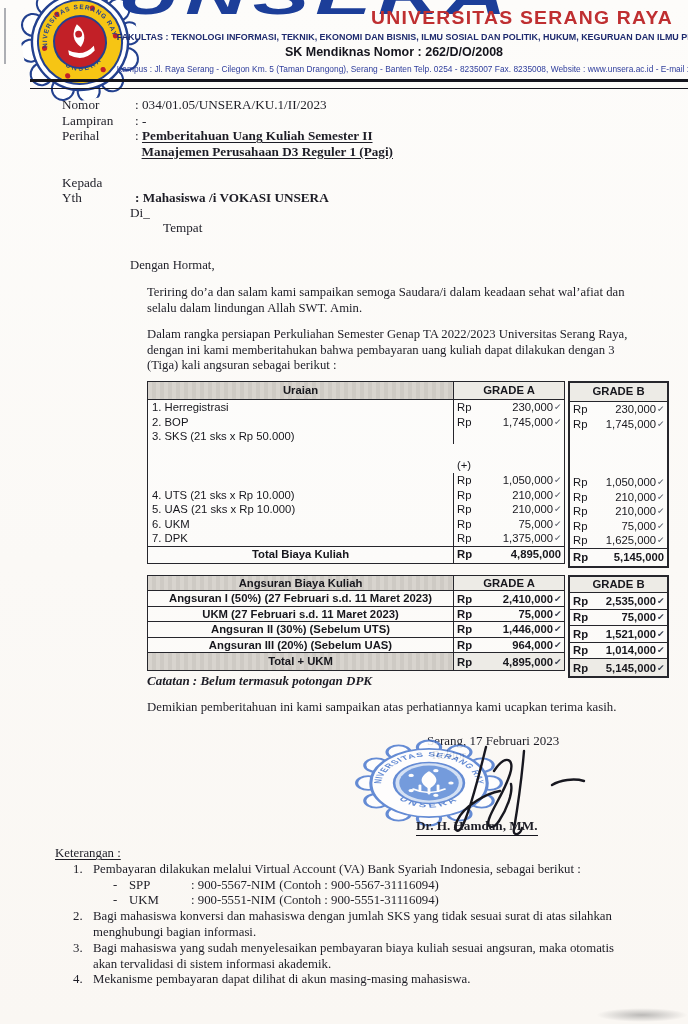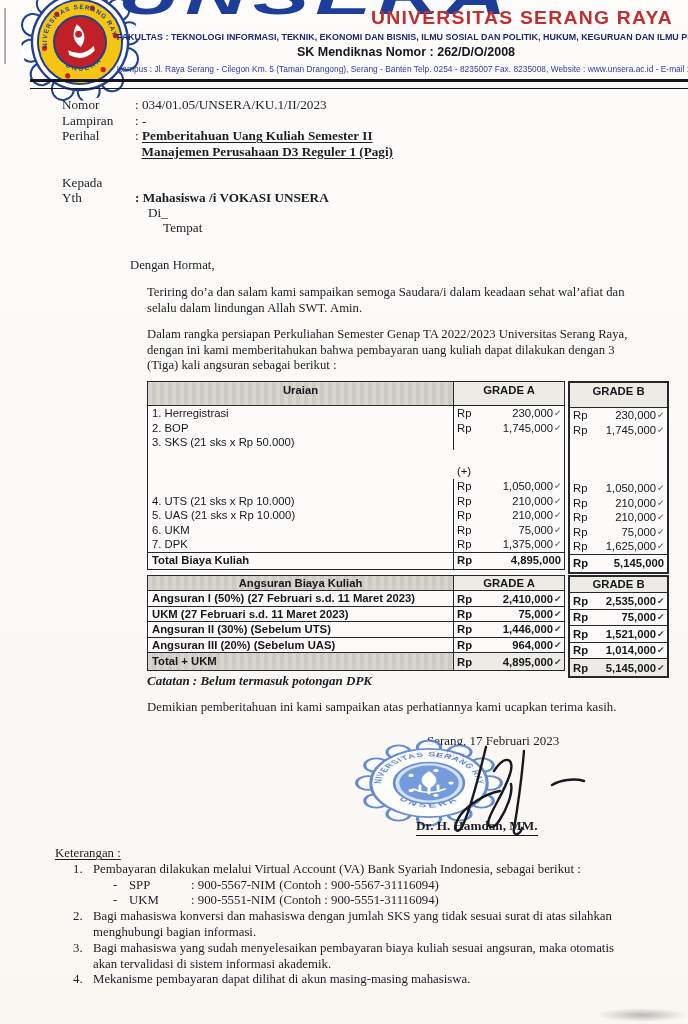--- a/index.html
+++ b/index.html
@@ -11,21 +11,21 @@
   
   .wordmark{position:absolute;top:-34px;left:118px;font-family:"Liberation Sans",sans-serif;
             font-weight:bold;font-style:italic;font-size:52px;color:#1c3e99;letter-spacing:4px;
             transform:scaleX(1.62);transform-origin:left top;white-space:nowrap;}
   .uniname{position:absolute;top:7px;left:371px;font-family:"Liberation Sans",sans-serif;
            font-weight:bold;font-size:19px;color:#bf2f31;letter-spacing:1.2px;white-space:nowrap;
            transform:scaleX(1.02);transform-origin:left top;}
   .fakline{position:absolute;top:31px;left:96px;width:592px;text-align:center;
            font-family:"Liberation Sans",sans-serif;font-weight:bold;font-size:9.6px;color:#1e2a6e;
            white-space:nowrap;transform:scaleX(0.93);transform-origin:center top;}
-  .skline{position:absolute;top:45px;left:132px;width:548px;text-align:center;
+  .skline{position:absolute;top:45px;left:120px;width:548px;text-align:center;
           font-family:"Liberation Sans",sans-serif;font-weight:bold;font-size:12.5px;color:#15151d;}
   .kampusline{position:absolute;top:64px;left:96px;width:592px;text-align:center;
               font-family:"Liberation Sans",sans-serif;font-size:9px;color:#2e3d9c;
               white-space:nowrap;transform:scaleX(0.93);transform-origin:center top;}
   .hrule{position:absolute;top:79px;left:30px;right:0;height:6px;
          border-top:3px solid #15151d;border-bottom:1.5px solid #15151d;}
   .seal{position:absolute;left:22px;top:-16px;width:116px;height:116px;transform:rotate(-10deg);}
   .edge-line{position:absolute;left:4px;top:8px;width:2px;height:56px;background:#6b6f7a;opacity:.55;}
 
   
@@ -45,35 +45,35 @@
 
   
   .tblwrap{left:147px;display:flex;font-family:"Liberation Sans",sans-serif;
            font-size:11.3px;color:#17171d;align-items:flex-start;}
   .t1{top:381px;} .t2{top:575px;}
   .mainbox{width:418px;border:1.6px solid #26262c;box-sizing:border-box;background:rgba(255,255,255,.35);}
   .bbox{width:101px;border:2px solid #26262c;box-sizing:border-box;margin-left:3px;background:rgba(255,255,255,.35);}
   .trow{display:flex;box-sizing:border-box;}
   .c1{width:306px;border-right:1.4px solid #26262c;box-sizing:border-box;padding:0 4px;overflow:hidden;}
   .c2{flex:1;box-sizing:border-box;overflow:hidden;}
-  .hh{height:24px;line-height:16.5px;border-bottom:1.4px solid #26262c;}
+  .hh{height:18px;line-height:16.5px;border-bottom:1.4px solid #26262c;}
   .hcell{font-weight:bold;text-align:center;}
   .tex{background:repeating-linear-gradient(90deg,#d8d4ce 0 4px,#cecac4 4px 8px);}
   .lite{background:#edebe6;}
   .br{height:14.6px;line-height:14.6px;}
   .tt{height:17.5px;line-height:15.5px;border-top:1.6px solid #26262c;font-weight:bold;}
   .amt{display:flex;align-items:center;padding:0 3px;white-space:nowrap;}
   .num{margin-left:auto;}
   .tick{display:inline-block;color:#3b4252;font-size:9px;margin-left:1px;transform:rotate(6deg);width:7px;}
   .c1flex{display:flex;align-items:center;}
   .c1flex .lbl{flex:1;overflow:hidden;white-space:nowrap;letter-spacing:-.15px;}
   .sub{padding-left:10px;margin-top:16px;}
   .subamt{width:104px;display:flex;align-items:center;white-space:nowrap;}
   .ul{border-bottom:1.4px solid #26262c;}
-  .ctr{text-align:left;}
+  .ctr{text-align:center;}
   
   .r2{height:15.4px;line-height:14px;border-bottom:1.2px solid #26262c;}
   .r2:last-child{border-bottom:none;}
   .t2total{height:17.5px;line-height:16px;font-weight:bold;}
   .boldamt{font-weight:bold;}
 
   
   .catatan{top:673px;left:147px;font-size:13px;font-weight:bold;font-style:italic;}
   .closing{top:700px;left:147px;font-size:12.8px;white-space:nowrap;}
 
@@ -178,21 +178,21 @@
         <span class="mval">&nbsp;&nbsp;<span class="perihal">Manajemen Perusahaan D3 Reguler 1 (Pagi)</span></span>
       </div>
   </div>
 
   <div class="abs recip">
     <div>Kepada</div>
     <div class="mrow">
         <span class="mlabel">Yth</span>
         <span class="bold">: Mahasiswa /i VOKASI UNSERA</span>
       </div>
-    <div style="margin-left:86px;">Di_</div>
+    <div style="margin-left:68px;">Di_</div>
     <div style="margin-left:101px;">Tempat</div>
   </div>
 
   <div class="abs bodytxt salut">Dengan Hormat,</div>
   <div class="abs bodytxt para1">
     <div>Teriring do’a dan salam  kami sampaikan semoga Saudara/i  dalam keadaan sehat wal’afiat dan</div>
     <div>selalu dalam lindungan Allah SWT. Amin.</div>
   </div>
   <div class="abs bodytxt para2">
     <div>Dalam rangka persiapan Perkuliahan Semester Genap TA 2022/2023 Universitas Serang Raya,</div>

